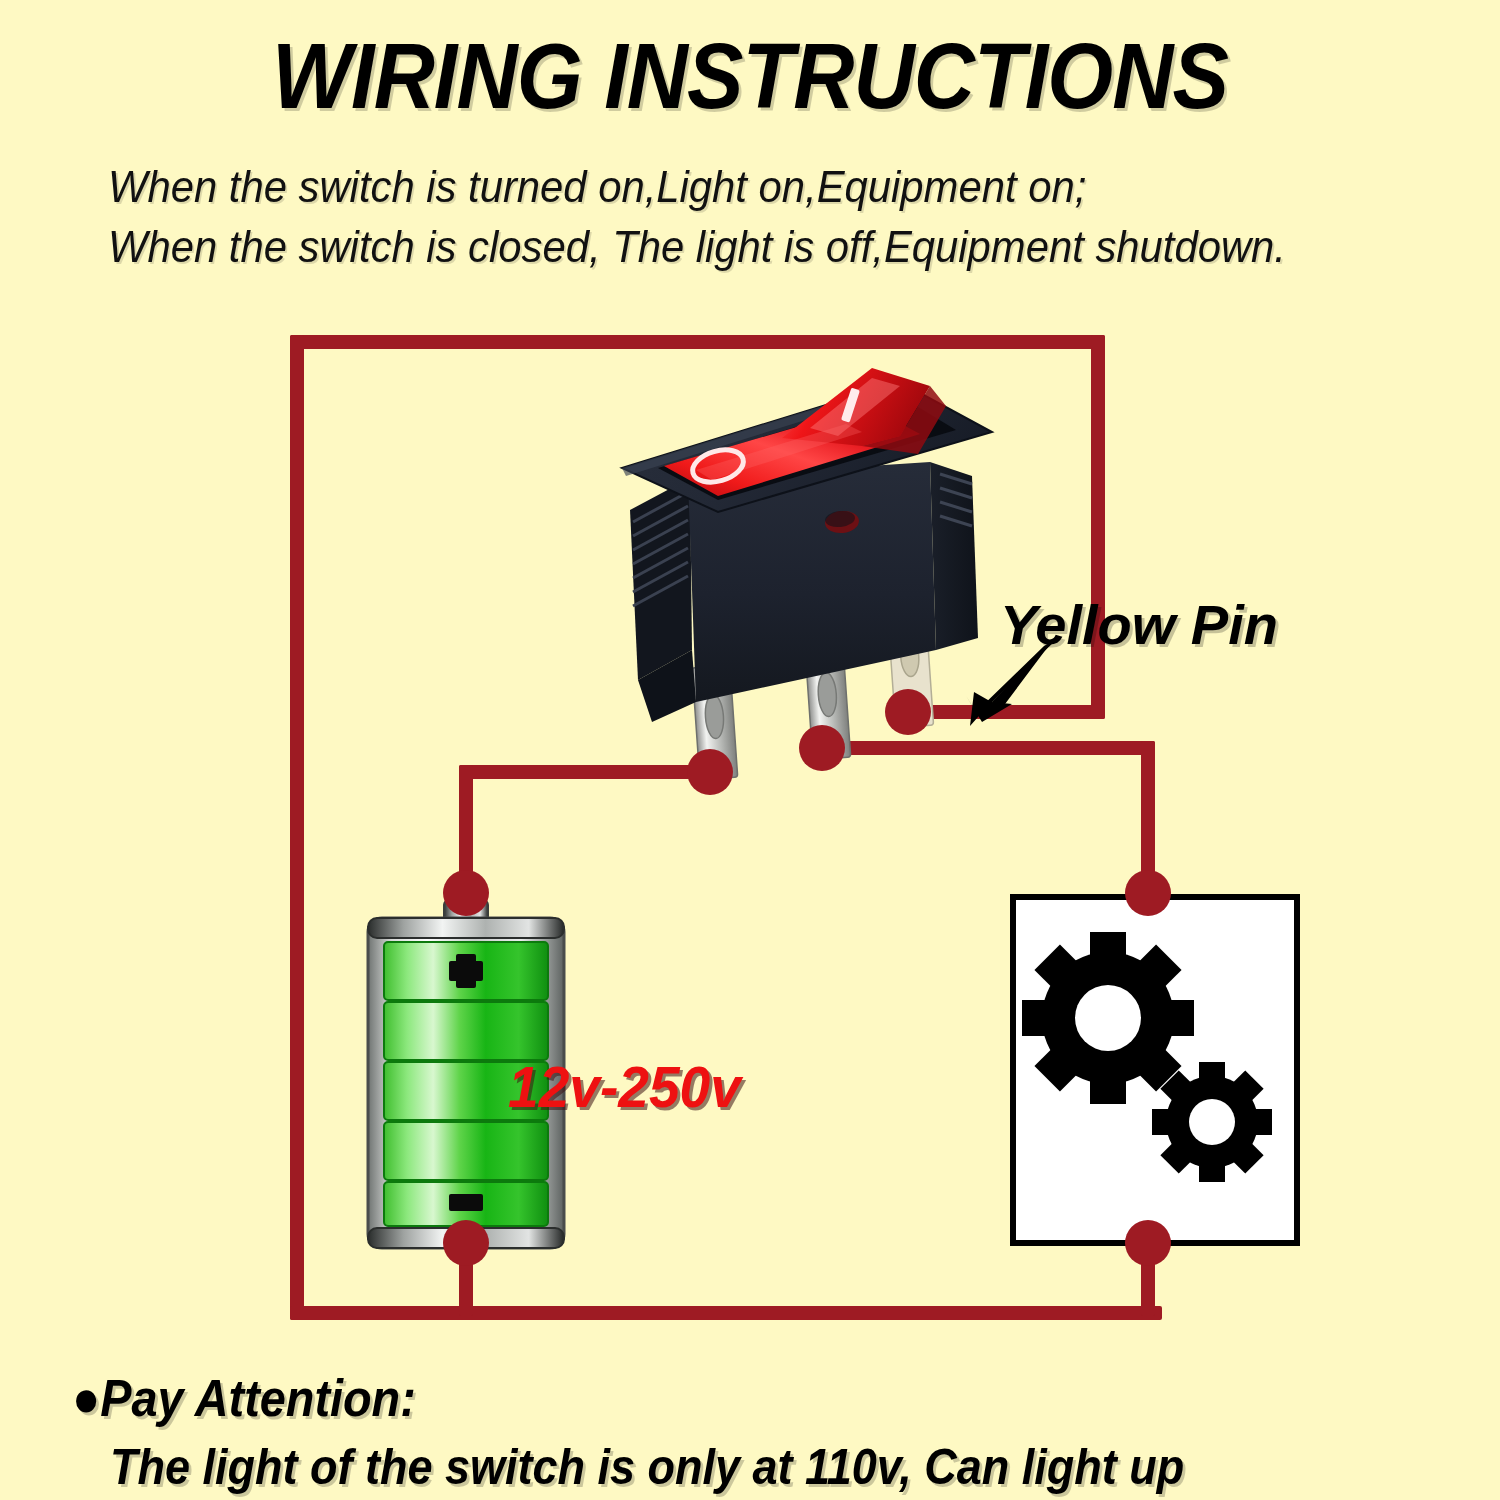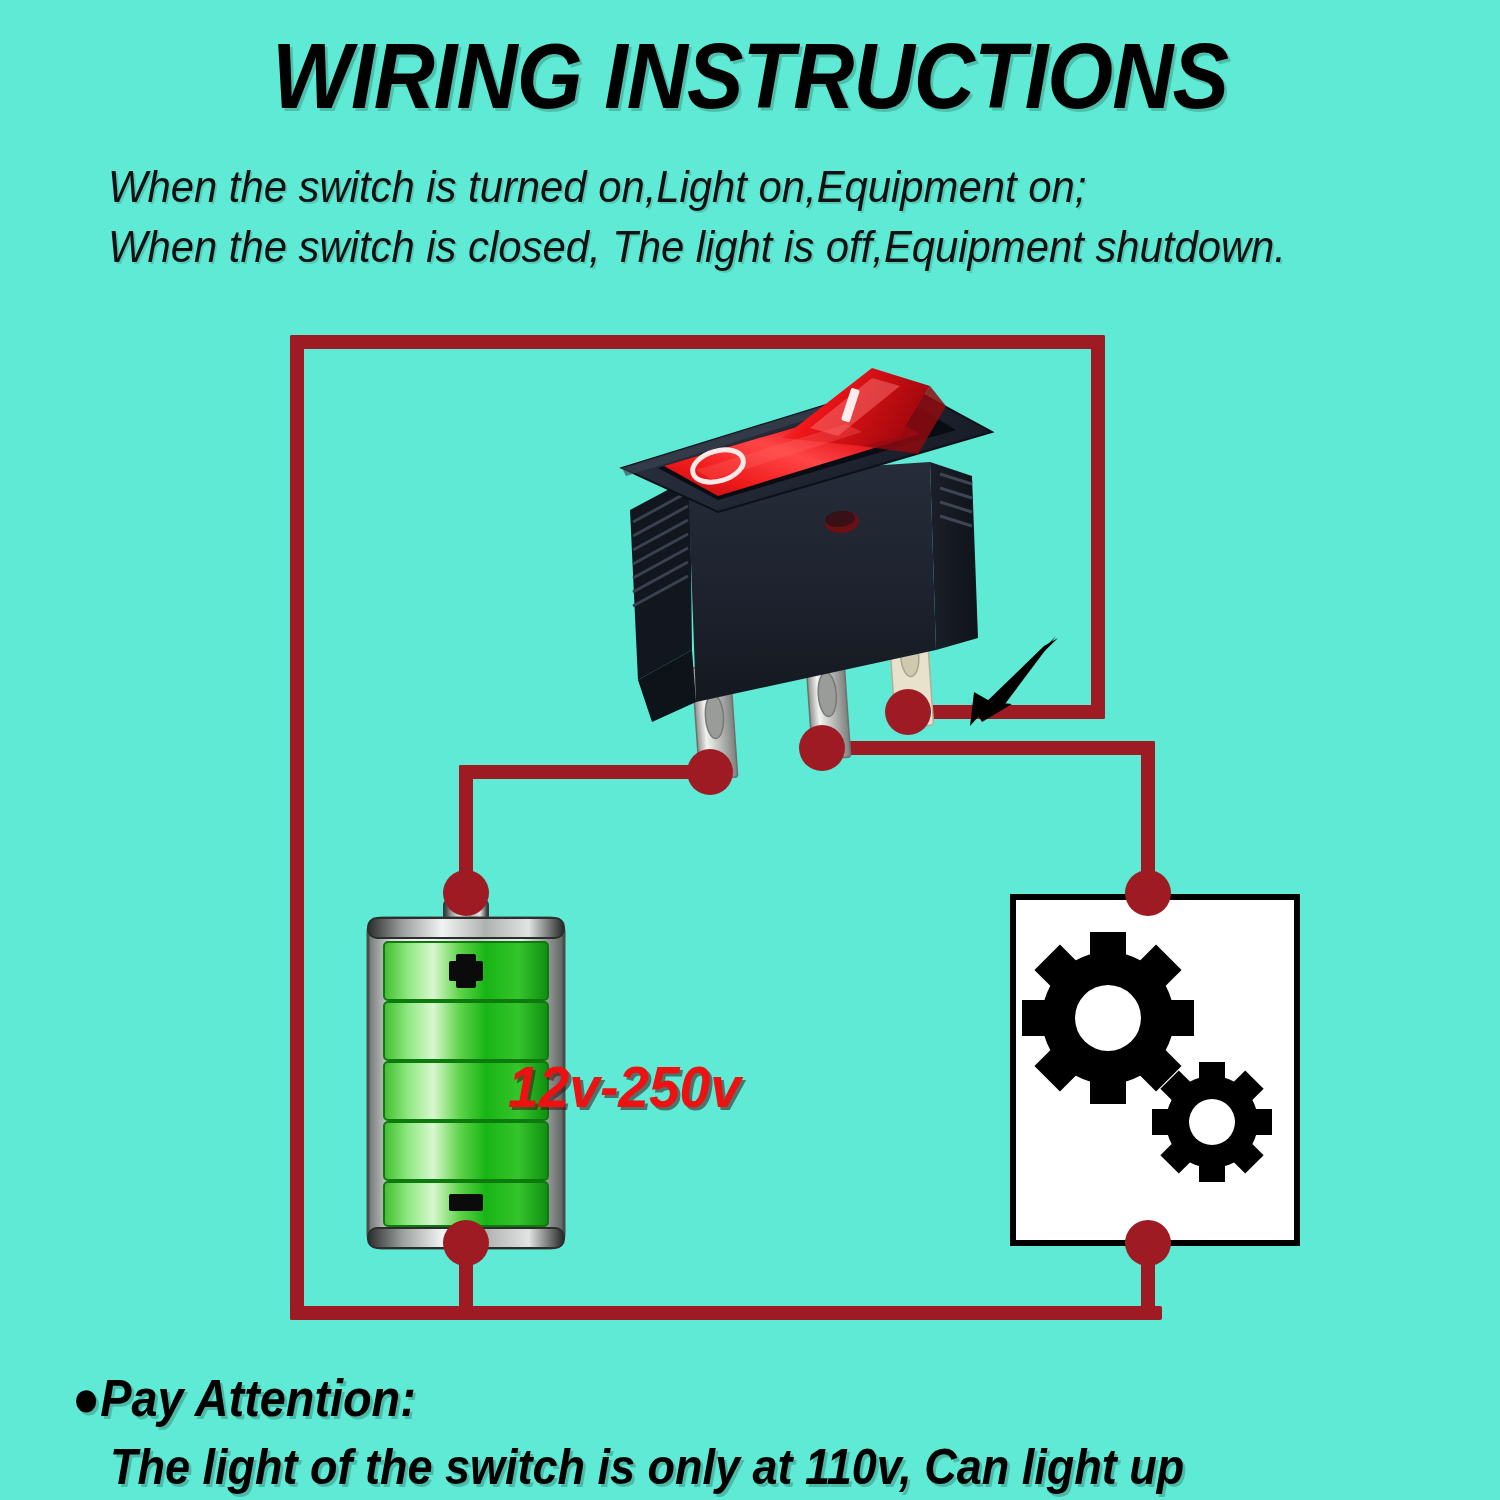--- a/index.html
+++ b/index.html
@@ -8,21 +8,21 @@
     padding: 0;
     background: #ffffff;
   }
   body {
     font-family: "Liberation Sans", sans-serif;
   }
   #page {
     position: relative;
     width: 1500px;
     height: 1500px;
-    background: #5eead4;
+    background: #fef9c3;
     overflow: hidden;
   }
 
   
   .title {
     position: absolute;
     left: 0;
     top: 24px;
     width: 1500px;
     text-align: center;
@@ -370,19 +370,20 @@
   <div class="dot" style="left:885px; top:689px; width:46px; height:46px;"></div>
   <div class="dot" style="left:443px; top:870px; width:46px; height:46px;"></div>
   <div class="dot" style="left:443px; top:1220px; width:46px; height:46px;"></div>
   <div class="dot" style="left:1125px; top:870px; width:46px; height:46px;"></div>
   <div class="dot" style="left:1125px; top:1220px; width:46px; height:46px;"></div>
 
   <svg style="position:absolute; left:940px; top:630px; width:130px; height:110px;" viewBox="0 0 130 110">
     <path d="M118,8 L52,72 L72,74 L42,92 L26,66 L36,82 L104,16 Z" fill="#000000"></path>
     <path d="M116,6 L46,78 L30,96 L34,62 L62,78 Z" fill="#000000"></path>
   </svg>
+  <div class="pin-label">Yellow Pin</div>
 
   <div class="volt-label">12v-250v</div>
 
   <div class="note attn">●Pay Attention:</div>
   <div class="note detail">The light of the switch is only at 110v, Can light up</div>
 
 </div>
 
 </body></html>

